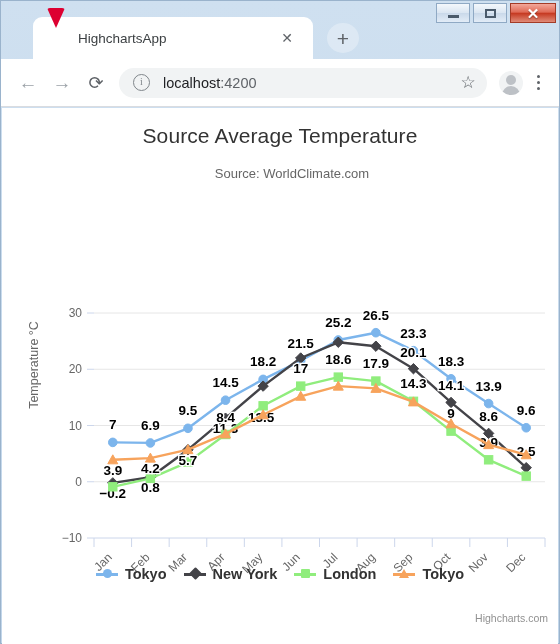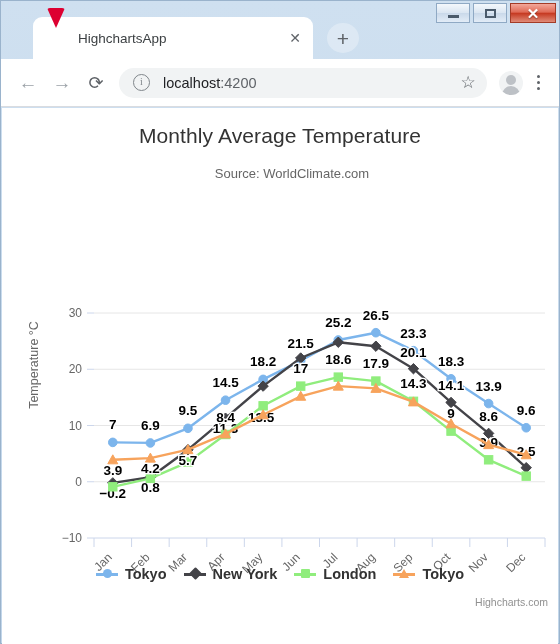--- a/index.html
+++ b/index.html
@@ -70,21 +70,21 @@
   .tab {
     position: absolute;
     left: 32px;
     top: 16px;
     width: 280px;
     height: 42px;
     background: #ffffff;
     border-radius: 9px 9px 0 0;
     display: flex;
     align-items: center;
-    padding: 0 0 0 14px;
+    padding: 0 8px 0 14px;
     box-sizing: border-box;
   }
   .ng-icon {
     width: 19px; height: 20px;
     position: relative;
     flex: 0 0 auto;
   }
   .ng-icon .shield {
     width: 0; height: 0;
     border-left: 9.5px solid transparent;
@@ -272,21 +272,21 @@
     top: 250px;
     width: 160px;
     text-align: center;
     font-size: 12.5px;
     color: #666666;
     transform: rotate(-90deg);
   }
   .credits {
     position: absolute;
     right: 10px;
-    bottom: 20px;
+    bottom: 4px;
     font-size: 10.5px;
     color: #909090;
   }
 
   
   .chart svg { position: absolute; left: 0; top: 0; }
 
   
   .legend {
     position: absolute;
@@ -372,21 +372,21 @@
     <div class="menu-icon">
       <i></i>
         <i></i>
         <i></i>
     </div>
   </div>
 
   <div class="page">
     <div class="chart">
 
-      <div class="chart-title">Monthly Average Temperature</div>
+      <div class="chart-title">Source Average Temperature</div>
       <div class="chart-subtitle">Source: WorldClimate.com</div>
       <div class="yaxis-title">Temperature °C</div>
 
       <svg id="plot" width="556" height="520">
           <line x1="92" y1="205" x2="543" y2="205" stroke="#e6e6e6" stroke-width="1"></line>
           <text x="80" y="209" text-anchor="end" font-size="12" fill="#666" font-family="&quot;Liberation Sans&quot;, sans-serif">30</text>
           <line x1="85" y1="205" x2="92" y2="205" stroke="#ccd6eb"></line>
           <line x1="92" y1="261.25" x2="543" y2="261.25" stroke="#e6e6e6" stroke-width="1"></line>
           <text x="80" y="265.25" text-anchor="end" font-size="12" fill="#666" font-family="&quot;Liberation Sans&quot;, sans-serif">20</text>
           <line x1="85" y1="261.25" x2="92" y2="261.25" stroke="#ccd6eb"></line>

